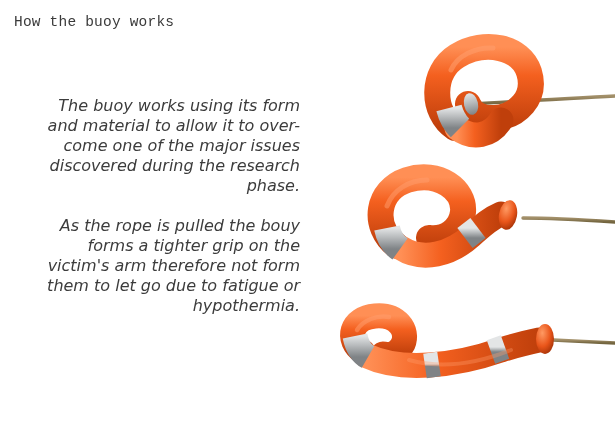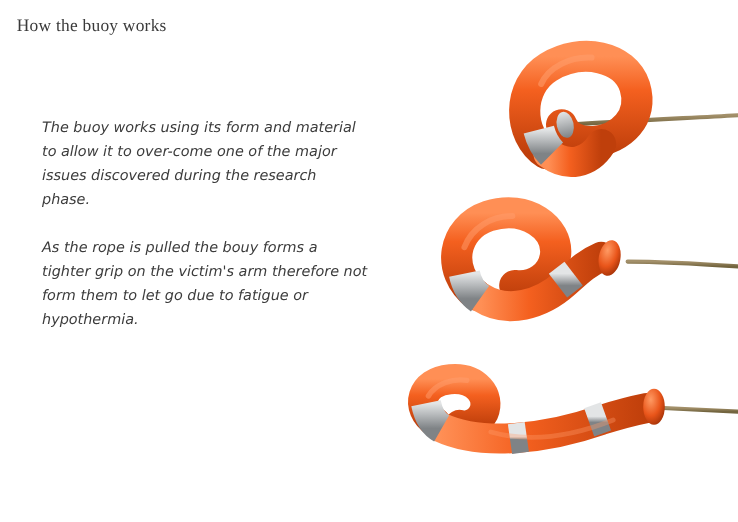--- a/index.html
+++ b/index.html
@@ -14,35 +14,34 @@
     background: #ffffff;
     overflow: hidden;
     font-family: "DejaVu Sans", sans-serif;
   }
   .title {
     position: absolute;
     left: 14px;
     top: 14px;
     font-size: 14.5px;
     color: #3a3a3a;
-    font-family: Liberation Serif, serif;
+    font-family: Liberation Mono, monospace;
     letter-spacing: 0.2px;
   }
   .copy-block {
     position: absolute;
     left: 28px;
     top: 96px;
     width: 272px;
-    text-align: left;
+    text-align: right;
     font-style: italic;
-    font-size: 12px;
+    font-size: 16px;
     line-height: 20px;
     color: #3c3c3c;
     font-family: "DejaVu Sans", sans-serif;
-    margin-left: 7px;
   }
   .para + .para {
     margin-top: 20px;
   }
   .art {
     position: absolute;
     left: 305px;
     top: 0;
     width: 310px;
     height: 435px;

